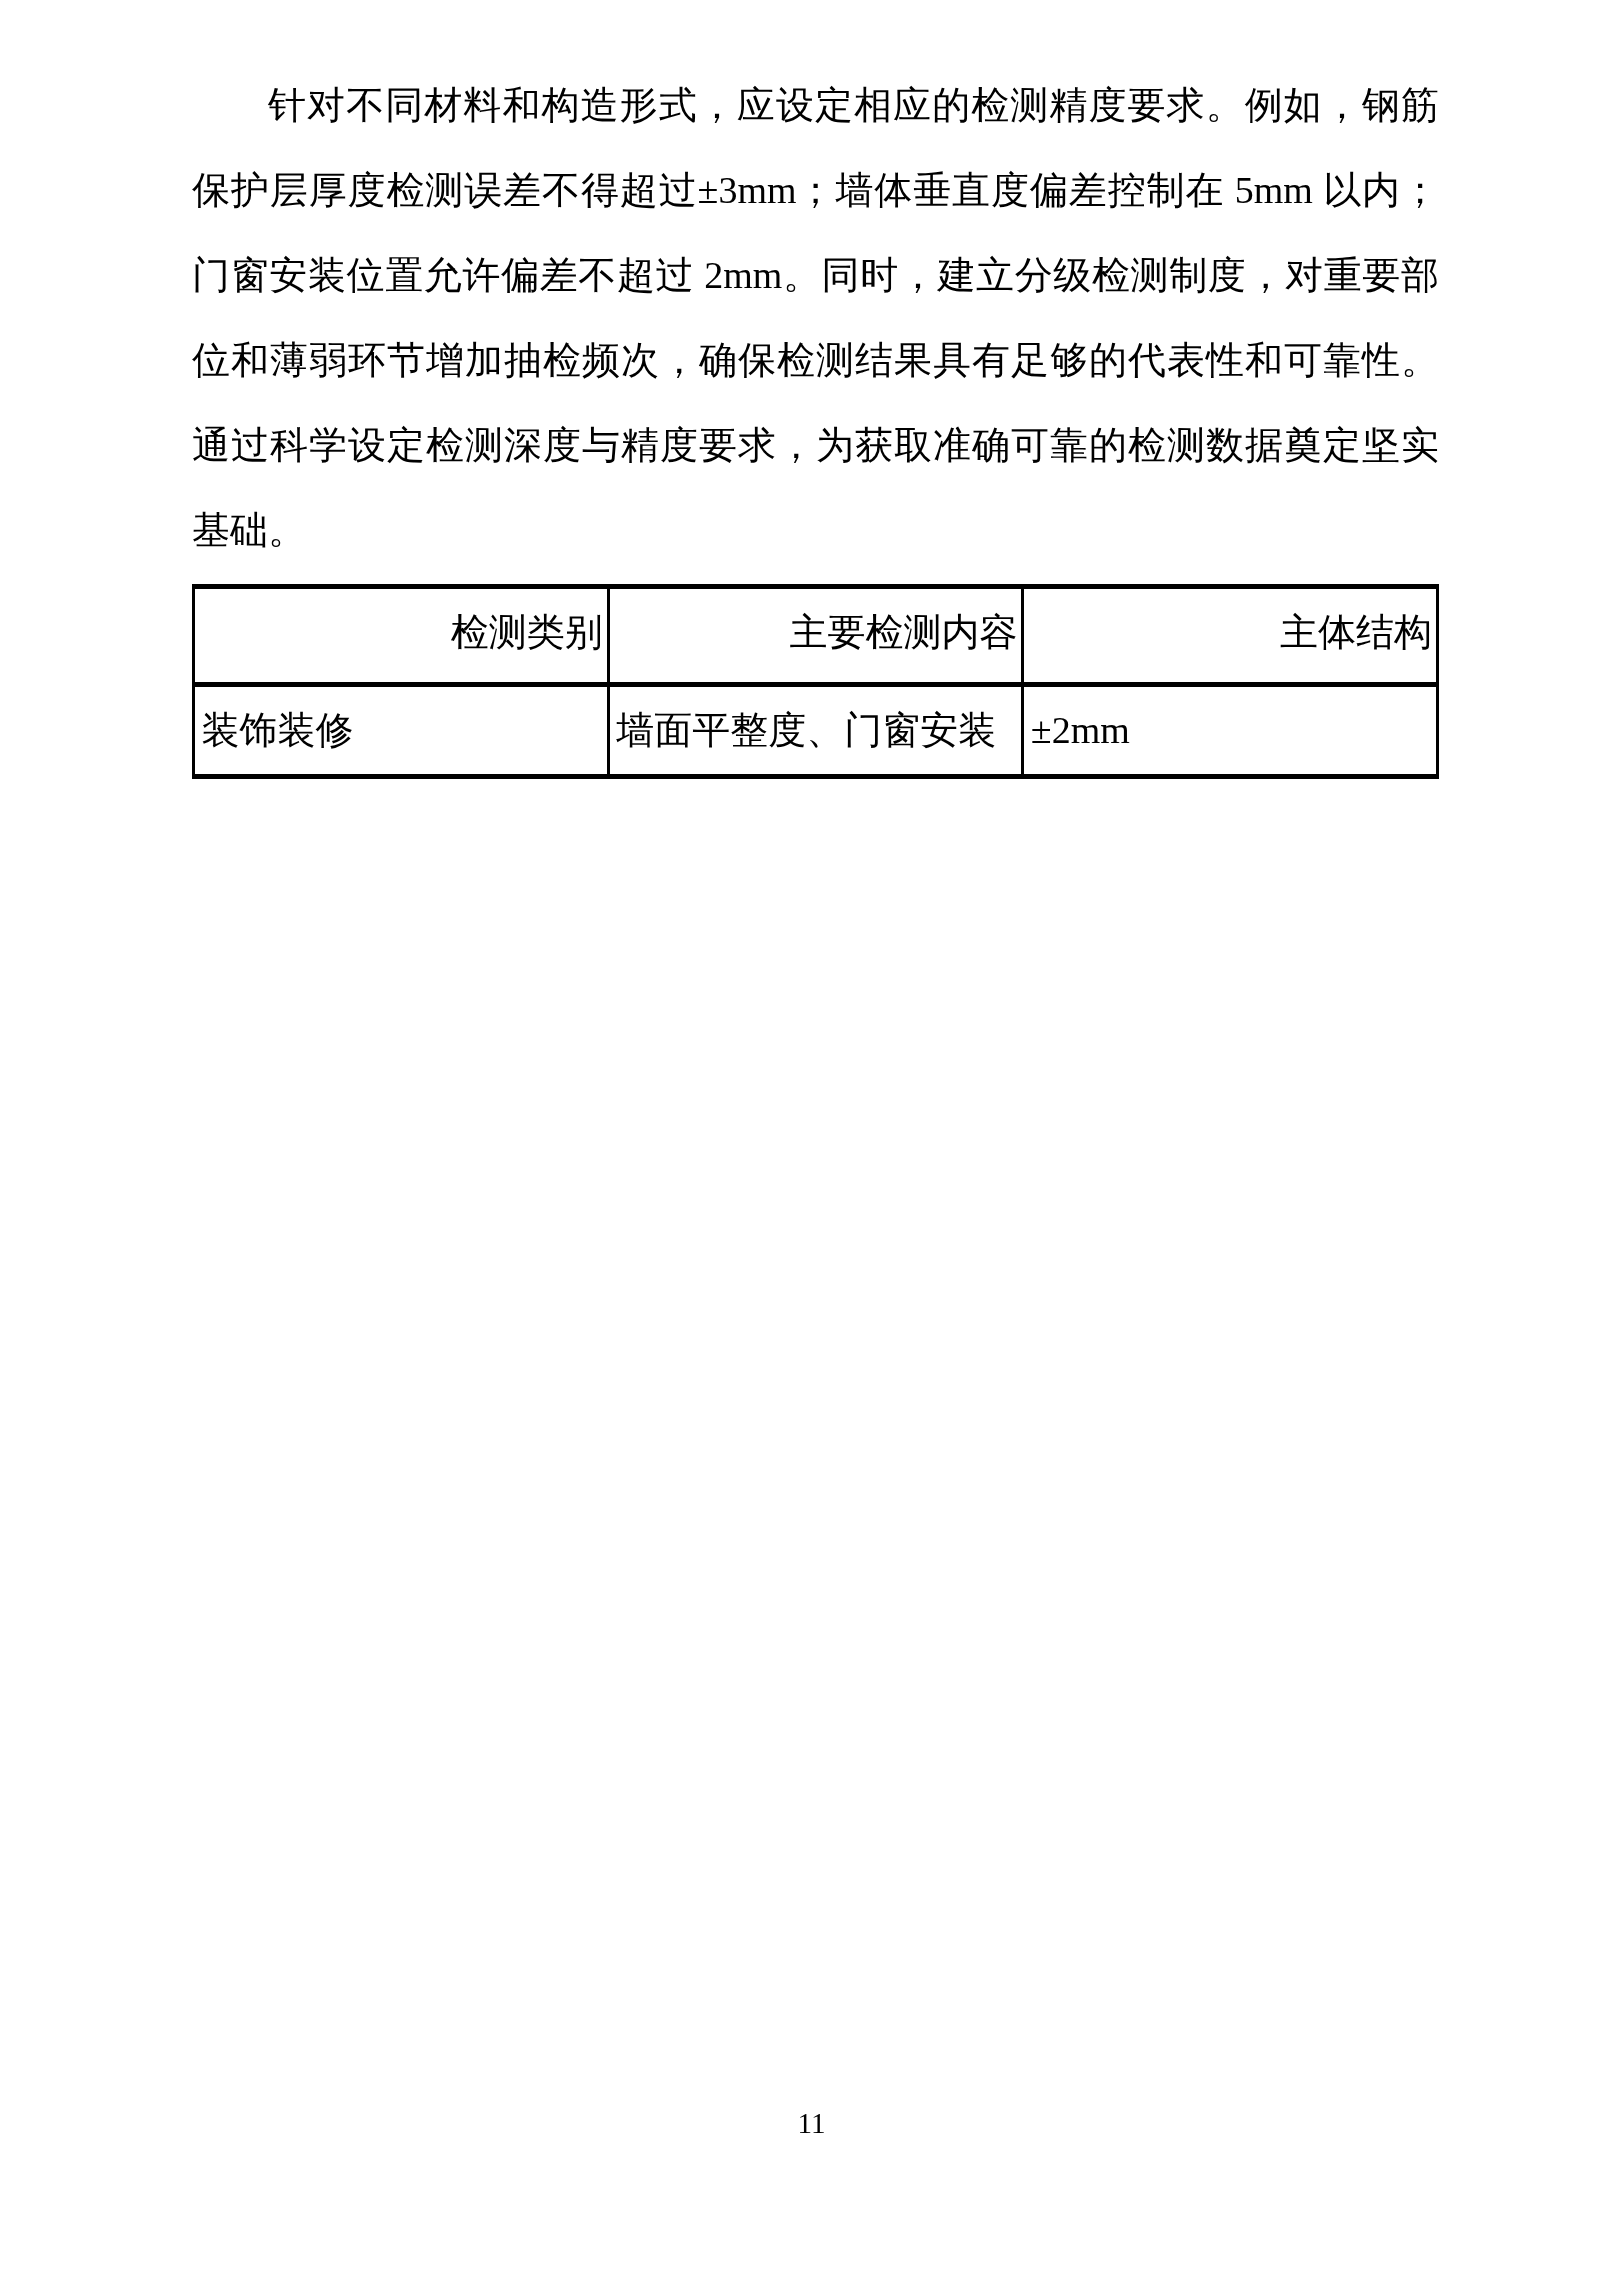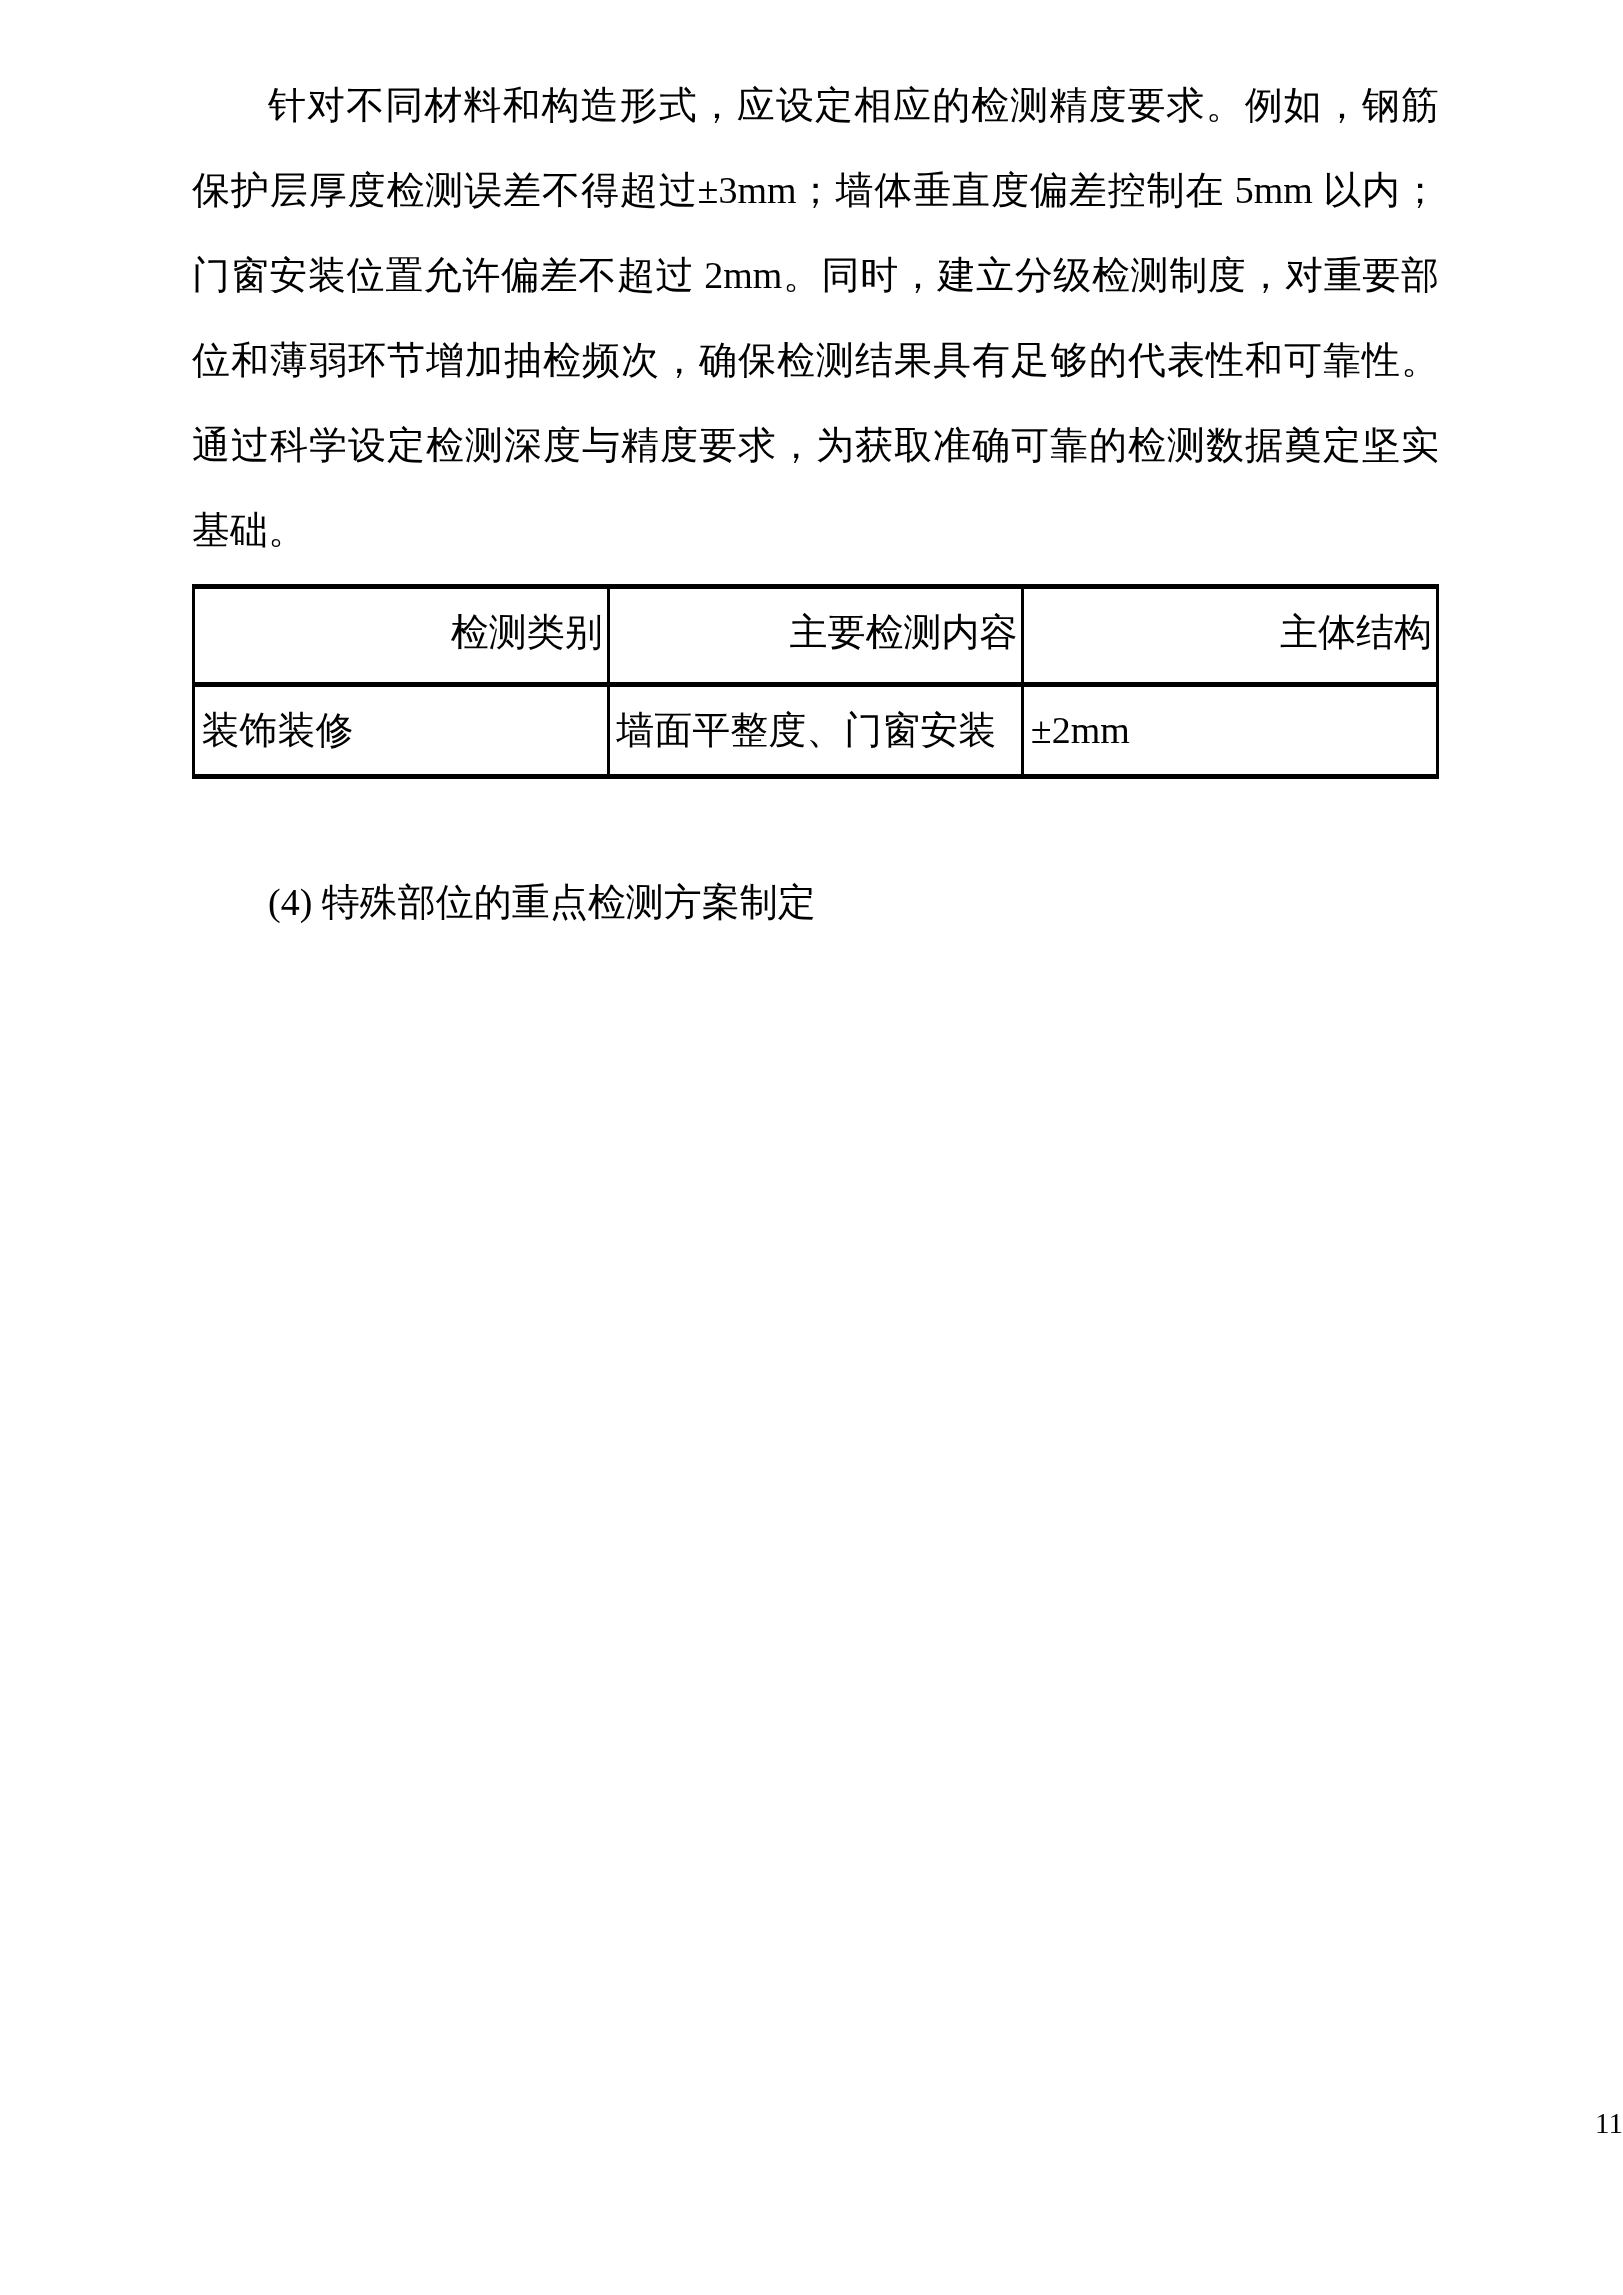--- a/index.html
+++ b/index.html
@@ -54,21 +54,21 @@
     overflow: hidden;
     white-space: nowrap;
   }
   table.precision th { height: 98px; text-align: right; }
   table.precision td { height: 92px; }
   .footer {
     position: absolute;
     left: 0;
     top: 2106px;
     width: 100%;
-    text-align: right;
+    text-align: center;
     font-size: 29px;
     line-height: 35px;
   }
 </style>
 </head>
 <body>
 
 <div class="page">
 
   <p class="para">针对不同材料和构造形式，应设定相应的检测精度要求。例如，钢筋保护层厚度检测误差不得超过±3mm；墙体垂直度偏差控制在 5mm 以内；门窗安装位置允许偏差不超过 2mm。同时，建立分级检测制度，对重要部位和薄弱环节增加抽检频次，确保检测结果具有足够的代表性和可靠性。通过科学设定检测深度与精度要求，为获取准确可靠的检测数据奠定坚实基础。</p>
@@ -81,20 +81,19 @@
         <th>主体结构</th>
       </tr>
       <tr>
         <td>装饰装修</td>
         <td>墙面平整度、门窗安装</td>
         <td>±2mm</td>
       </tr>
     </tbody>
   </table>
 
-  <p class="heading">(4) 特殊部位的重点检测方案制定</p>
 
 
 
   <div class="footer">11</div>
 
 </div>
 
 
 </body></html>

